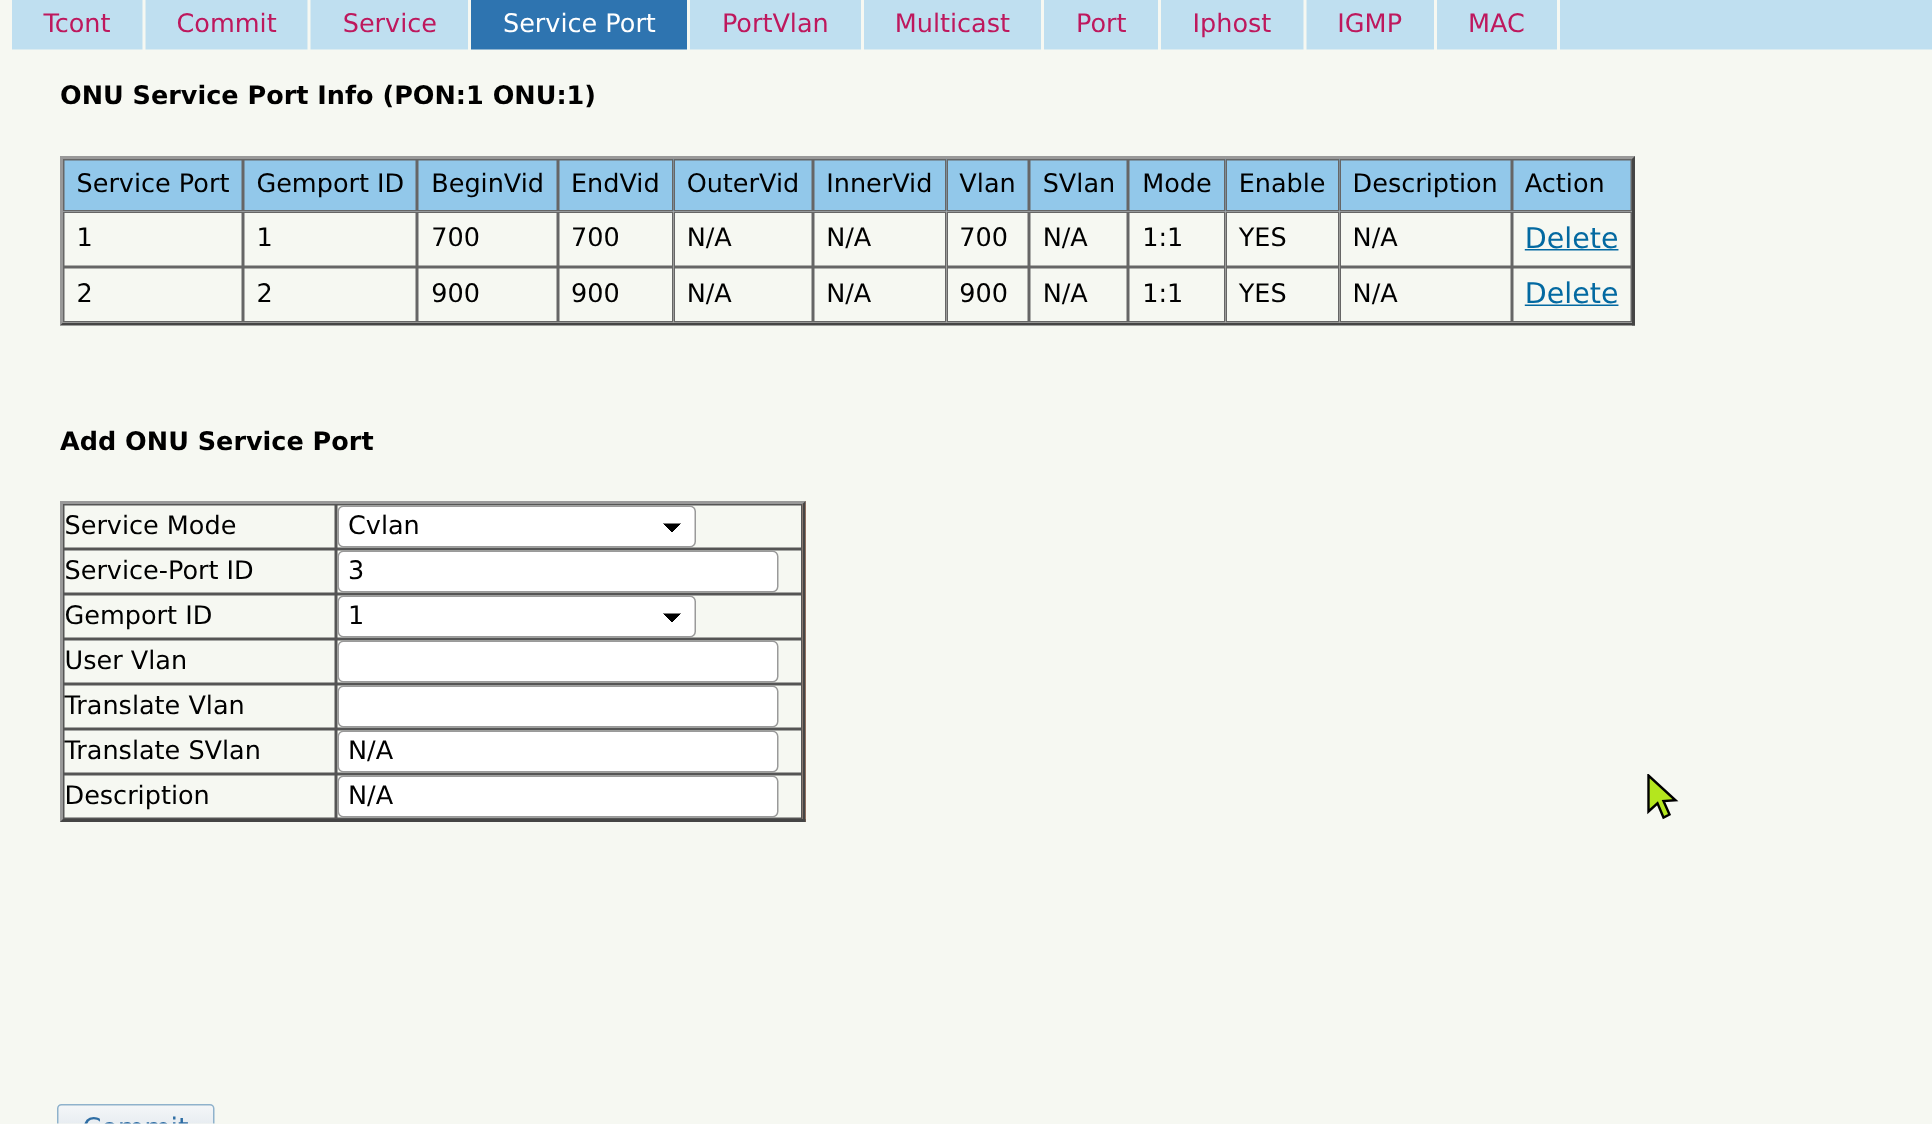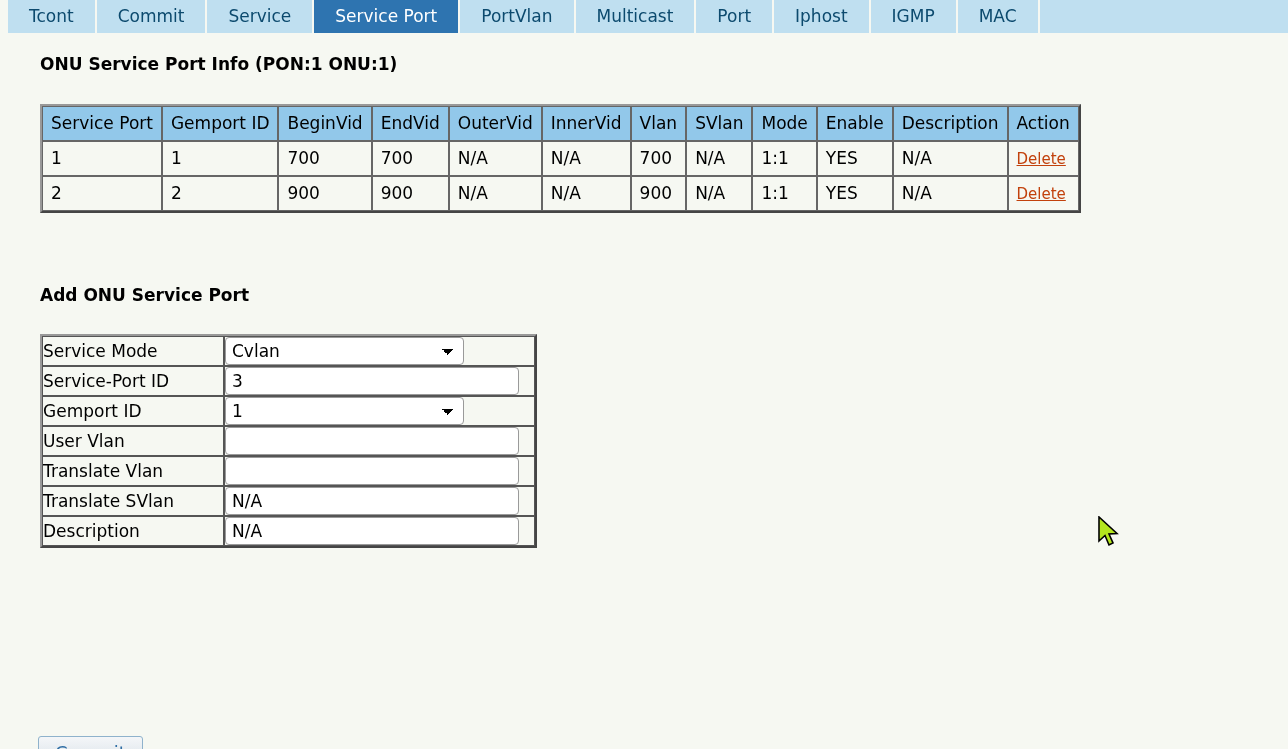--- a/index.html
+++ b/index.html
@@ -19,21 +19,21 @@
   .tabbar {
     display: flex;
     align-items: stretch;
     height: 33px;
     background: #F6F8F2;
     padding-left: 8px;
     box-sizing: border-box;
   }
   .tab {
     background: #BFDFF0;
-    color: #0c4a6e;
+    color: #be185d;
     font-size: 17px;
     line-height: 33px;
     padding: 0 21px;
     margin-right: 2px;
     white-space: nowrap;
     cursor: pointer;
     user-select: none;
   }
   .tab.active {
     background: #2E74B0;
@@ -76,23 +76,23 @@
     padding: 6px 8px 7px 8px;
     white-space: nowrap;
   }
   table.grid th {
     background: #92C8EA;
   }
   table.grid td {
     background: #F6F8F2;
   }
   a.delete-link {
-    color: #c2410c;
+    color: #0369a1;
     text-decoration: underline;
-    font-size: 15px;
+    font-size: 19px;
   }
 
   
   .form-wrap {
     position: absolute;
     left: 40px;
     top: 334px;
   }
   table.form {
     border-collapse: separate;

